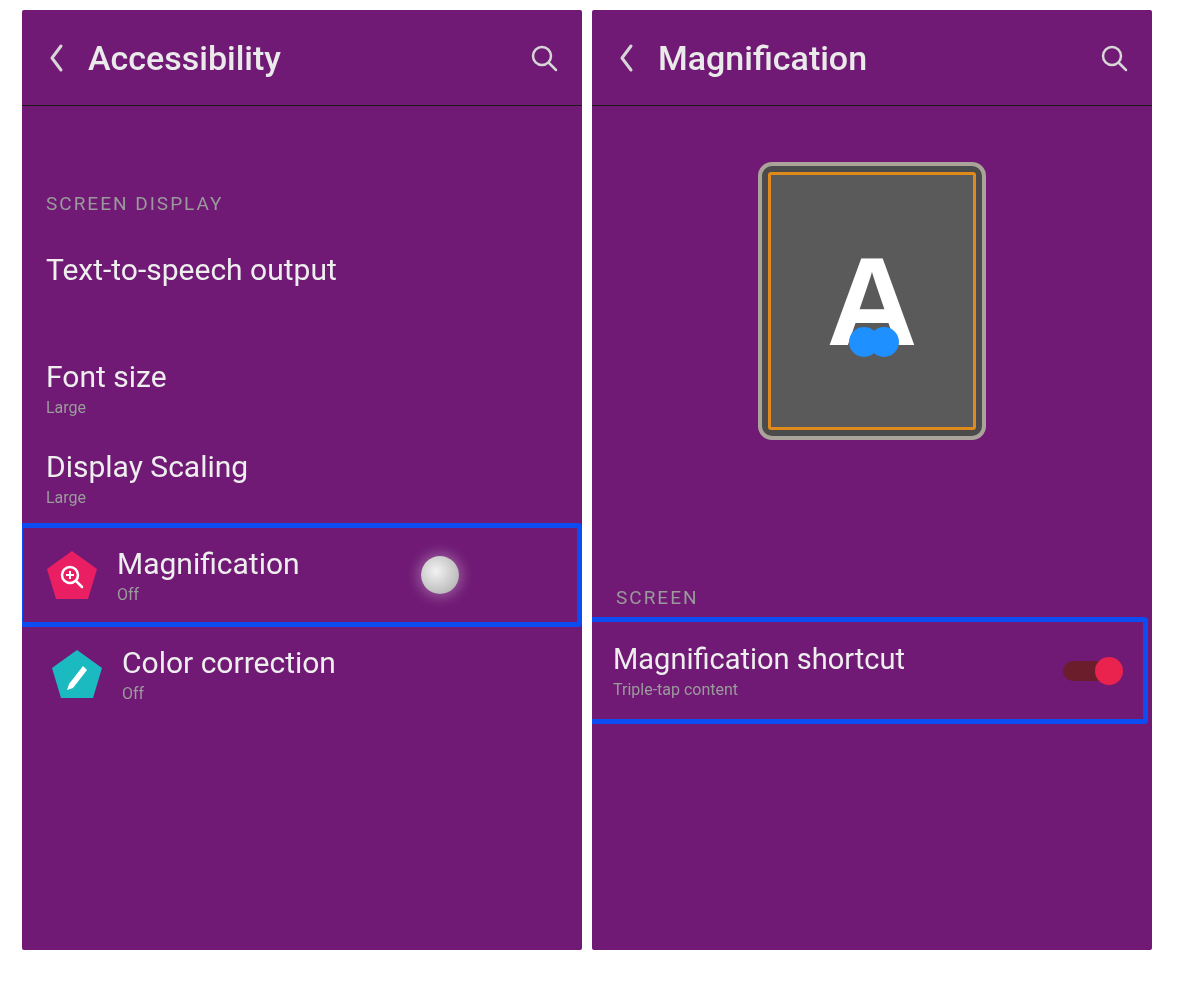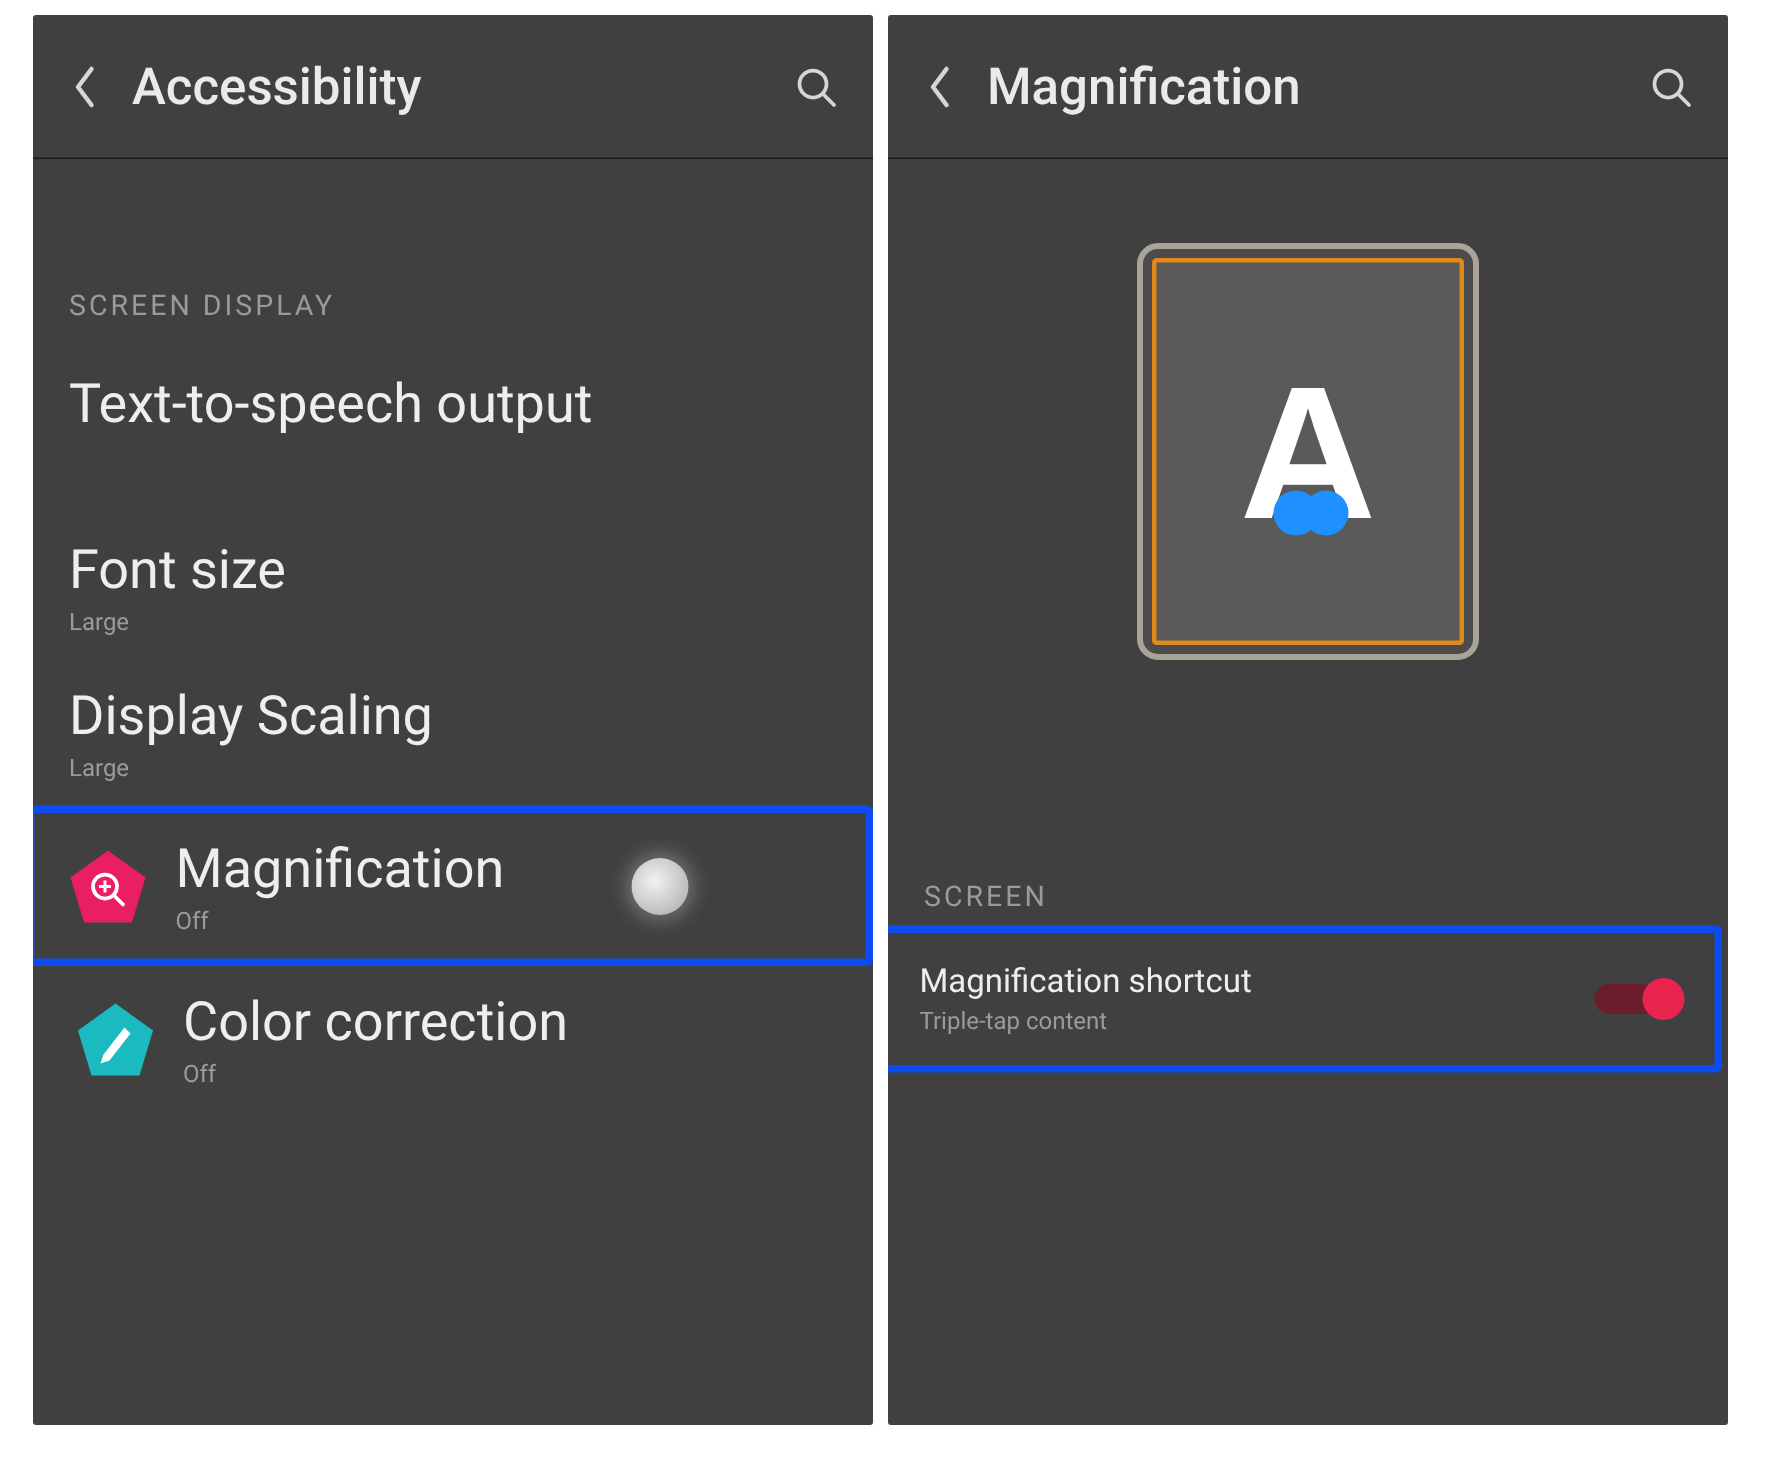--- a/index.html
+++ b/index.html
@@ -1,36 +1,36 @@
 <!DOCTYPE html>
 <html><head>
 <meta charset="utf-8">
 <style>
   * { box-sizing: border-box; margin: 0; padding: 0; font-family: -apple-system, Roboto, "Segoe UI", Arial, sans-serif; }
   body { background: #fff; width: 1184px; height: 982px; overflow: hidden; position: relative; }
   .screens { display: flex; gap: 10px; padding: 10px 22px; }
-  .screen { background: #404040; color: #fff; width: 560px; height: 940px; position: relative; overflow: hidden; border-radius: 2px; }
+  .screen { background: #701a75; color: #fff; width: 560px; height: 940px; position: relative; overflow: hidden; border-radius: 2px; }
 
   
   .header { display: flex; align-items: center; height: 96px; padding: 0 18px; border-bottom: 1px solid #1a1a1a; }
   .back-icon { width: 34px; height: 34px; display: flex; align-items: center; justify-content: center; cursor: pointer; }
   .back-icon svg { stroke: #d6d6d6; }
   .header-title { font-size: 34px; font-weight: 500; color: #eaeaea; margin-left: 14px; flex: 1; }
   .search-icon { width: 40px; height: 40px; display:flex; align-items:center; justify-content:center; cursor:pointer;}
   .search-icon svg { stroke: #d6d6d6; fill:none;}
 
   
   .section-label { font-size: 19px; letter-spacing: 2px; color: #9a9a9a; padding: 26px 24px 10px; }
   .about-desc { font-size: 24px; color: #a0a0a0; padding: 6px 24px 30px; line-height: 1.45; }
 
   
   .item { display:flex; align-items:center; padding: 16px 24px; cursor:pointer; position:relative; min-height: 88px;}
   .item:not(.with-icon) .texts { margin-left: 0;}
   .item .texts { display:flex; flex-direction:column; flex:1;}
-  .item .title { font-size: 36px; color: #eeeeee; font-weight:400;}
+  .item .title { font-size: 30px; color: #eeeeee; font-weight:400;}
   .item .sub { font-size: 16px; color: #9b9b9b; margin-top:4px;}
   .item .pent-icon { width:62px; height:62px; display:flex; align-items:center; justify-content:center; margin-right:14px;}
   .item .pent-icon svg { display:block;}
 
   .highlight { border: 5px solid #0b4df2; border-radius: 4px;}
 
   
   .cursor-dot {
     position:absolute;
     width:38px; height:38px;
@@ -189,21 +189,21 @@
         </div>
       </div>
     </div>
 
     <div style="height:100px"></div>
 
     <div class="section-label">SCREEN</div>
 
     <div class="item options-row highlight hl-right">
       <div class="texts">
-        <div class="title" style="font-size:22px">Magnification shortcut</div>
+        <div class="title" style="font-size:29px">Magnification shortcut</div>
         <div class="sub">Triple-tap content</div>
       </div>
       <div class="toggle">
         <div class="track"></div>
         <div class="knob"></div>
       </div>
     </div>
 
     <div style="height:24px"></div>
 

